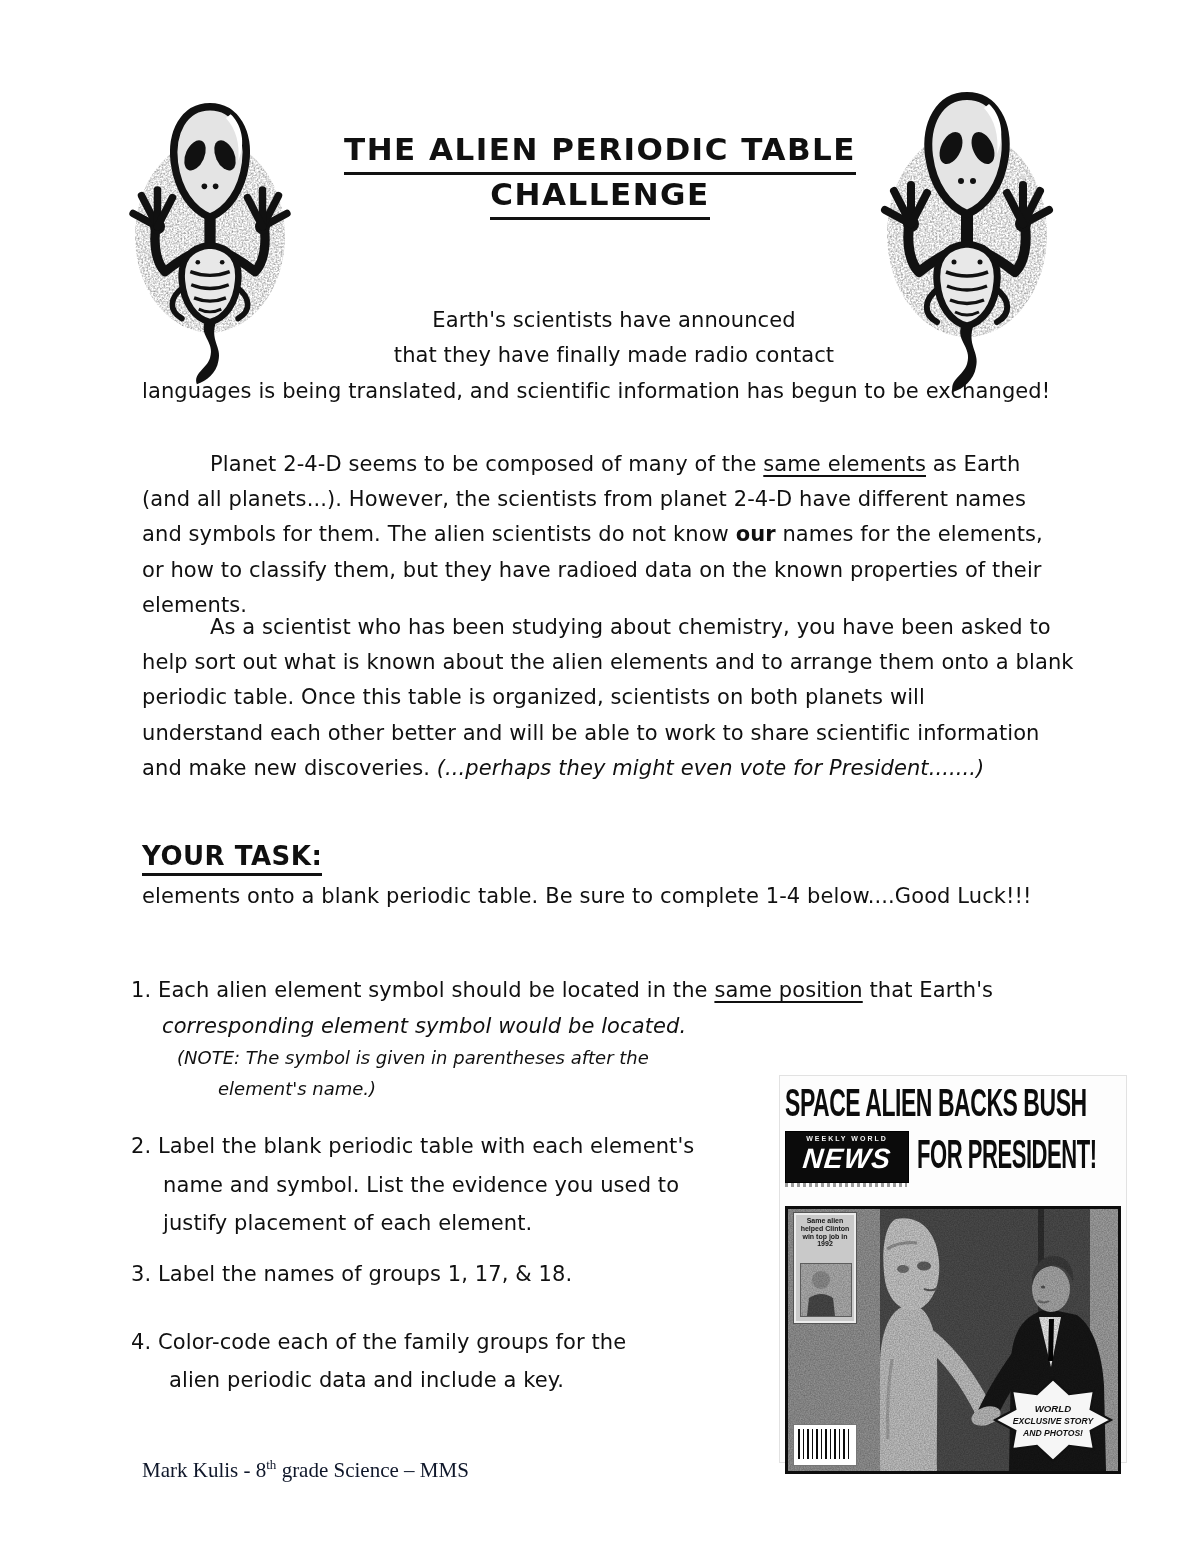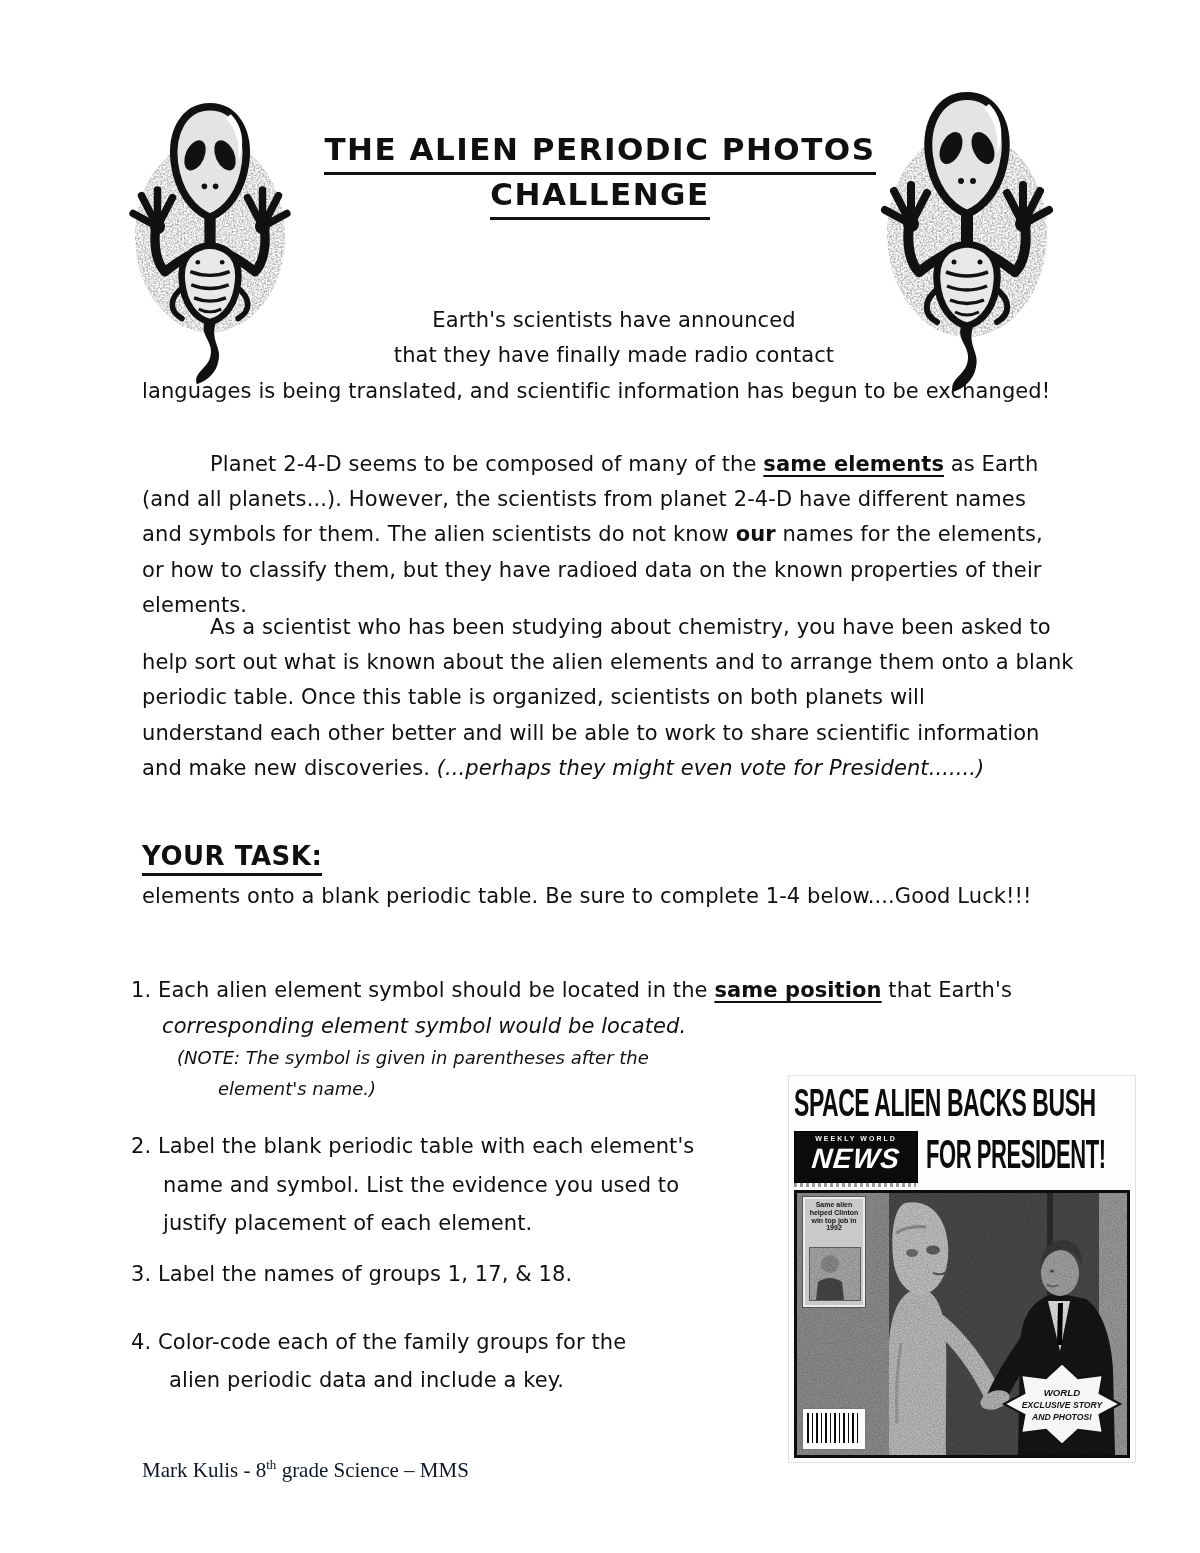--- a/index.html
+++ b/index.html
@@ -3,54 +3,54 @@
 <meta charset="utf-8">
 <style>
   html,body{margin:0;padding:0;background:#e9e9e9;}
   .page{position:relative;width:1200px;height:1553px;background:#ffffff;overflow:hidden;
         font-family:"DejaVu Sans",sans-serif;color:#101010;}
   .abs{position:absolute;}
   .ln{white-space:nowrap;}
   .ind68{padding-left:68px;}
   .ind72{padding-left:72px;}
   .body-txt{font-size:21px;line-height:35.2px;letter-spacing:.1px;}
-  .bu{font-weight:700;text-decoration:underline;text-decoration-thickness:2px;text-underline-offset:4px;margin-top:24px;}
+  .bu{font-weight:400;text-decoration:underline;text-decoration-thickness:2px;text-underline-offset:4px;margin-top:24px;}
   .b{font-weight:700;}
   .it{font-style:italic;}
   .title-wrap{left:0;top:130px;width:1200px;text-align:center;}
   .title-line{display:inline-block;font-weight:700;font-size:31px;letter-spacing:1.5px;
               border-bottom:3px solid #111;padding-bottom:3px;line-height:1.25;}
   .title-line2{margin-top:0;}
   .task-head{display:inline-block;font-weight:700;font-size:26px;letter-spacing:.5px;
              border-bottom:3px solid #111;padding-bottom:2px;}
   .note-txt{font-size:18px;line-height:31px;font-style:italic;}
   .items-txt{font-size:21px;letter-spacing:.1px;}
   .footer-txt{font-family:"Liberation Serif",serif;font-size:21px;color:#0f172a;}
   sup{font-size:13px;}
 
   
   .tabloid{left:780px;top:1076px;width:346px;height:386px;background:#fdfdfd;
-           outline:1px solid #e2e2e2;margin-left:9px;}
+           outline:1px solid #e2e2e2;}
   .tab-h1{position:absolute;left:5px;top:4px;white-space:nowrap;
           font-family:"Liberation Sans",sans-serif;font-weight:700;font-size:25px;
           letter-spacing:-.5px;color:#0c0c0c;transform:scale(.92,1.55);transform-origin:left top;}
   .tab-row2{position:absolute;left:5px;top:55px;width:336px;height:55px;}
   .news-logo{position:absolute;left:0;top:0;width:122px;height:50px;background:#0b0b0b;
              border:1px solid #000;}
   .news-logo .wk{color:#f3f3f3;font-family:"Liberation Sans",sans-serif;font-weight:700;
                  font-size:7px;letter-spacing:2px;text-align:center;padding-top:3px;}
   .news-logo .nw{color:#ffffff;font-family:"Liberation Sans",sans-serif;font-weight:700;
                  font-style:italic;font-size:28px;letter-spacing:1px;text-align:center;
                  line-height:34px;transform:skewX(-6deg);}
   .logo-sub{position:absolute;left:0;top:52px;width:122px;height:4px;
             background:repeating-linear-gradient(90deg,#9a9a9a 0 3px,#fff 3px 6px);}
   .tab-h2{position:absolute;left:132px;top:0px;white-space:nowrap;
           font-family:"Liberation Sans",sans-serif;font-weight:700;font-size:25px;
           letter-spacing:-.5px;color:#0c0c0c;transform:scale(.88,1.6);transform-origin:left top;}
-  .photo{position:absolute;left:5px;top:114px;width:330px;height:262px;border:3px solid #0d0d0d;
+  .photo{position:absolute;left:5px;top:130px;width:330px;height:262px;border:3px solid #0d0d0d;
          background:#f97316;}
   .photo-svg{position:absolute;left:0;top:0;width:100%;height:100%;}
   .inset{position:absolute;left:6px;top:4px;width:58px;height:106px;background:#c9c9c9;
          border:2px solid #ececec;box-shadow:0 0 0 1px #555;}
   .inset-cap{font-family:"Liberation Sans",sans-serif;font-weight:700;font-size:7px;
              line-height:1.12;color:#161616;padding:2px 2px 1px 2px;text-align:center;}
   .inset-fig{position:absolute;left:4px;bottom:4px;width:50px;height:52px;background:#a9a9a9;
              border:1px solid #5d5d5d;overflow:hidden;}
   .barcode{position:absolute;left:5px;bottom:5px;width:62px;height:40px;background:#fff;
            border:1px solid #777;}
@@ -130,21 +130,21 @@
 <div class="page">
 
   <svg class="abs alien-left" viewBox="0 0 200 320">
     <use href="#alien"></use>
   </svg>
   <svg class="abs alien-right" viewBox="0 0 200 320">
     <use href="#alien"></use>
   </svg>
 
   <div class="abs title-wrap">
-    <div><span class="title-line">THE ALIEN PERIODIC PHOTOS</span></div>
+    <div><span class="title-line">THE ALIEN PERIODIC TABLE</span></div>
     <div><span class="title-line title-line2">CHALLENGE</span></div>
   </div>
 
   <div class="abs body-txt" style="left:0;top:303px;width:1200px;text-align:center;padding-left:14px;">
     <div class="ln">Earth's scientists have announced</div>
     <div class="ln">that they have finally made radio contact</div>
   </div>
   <div class="abs body-txt" style="left:142px;top:374px;">
     <div class="ln">languages is being translated, and scientific information has begun to be exchanged!</div>
   </div>

